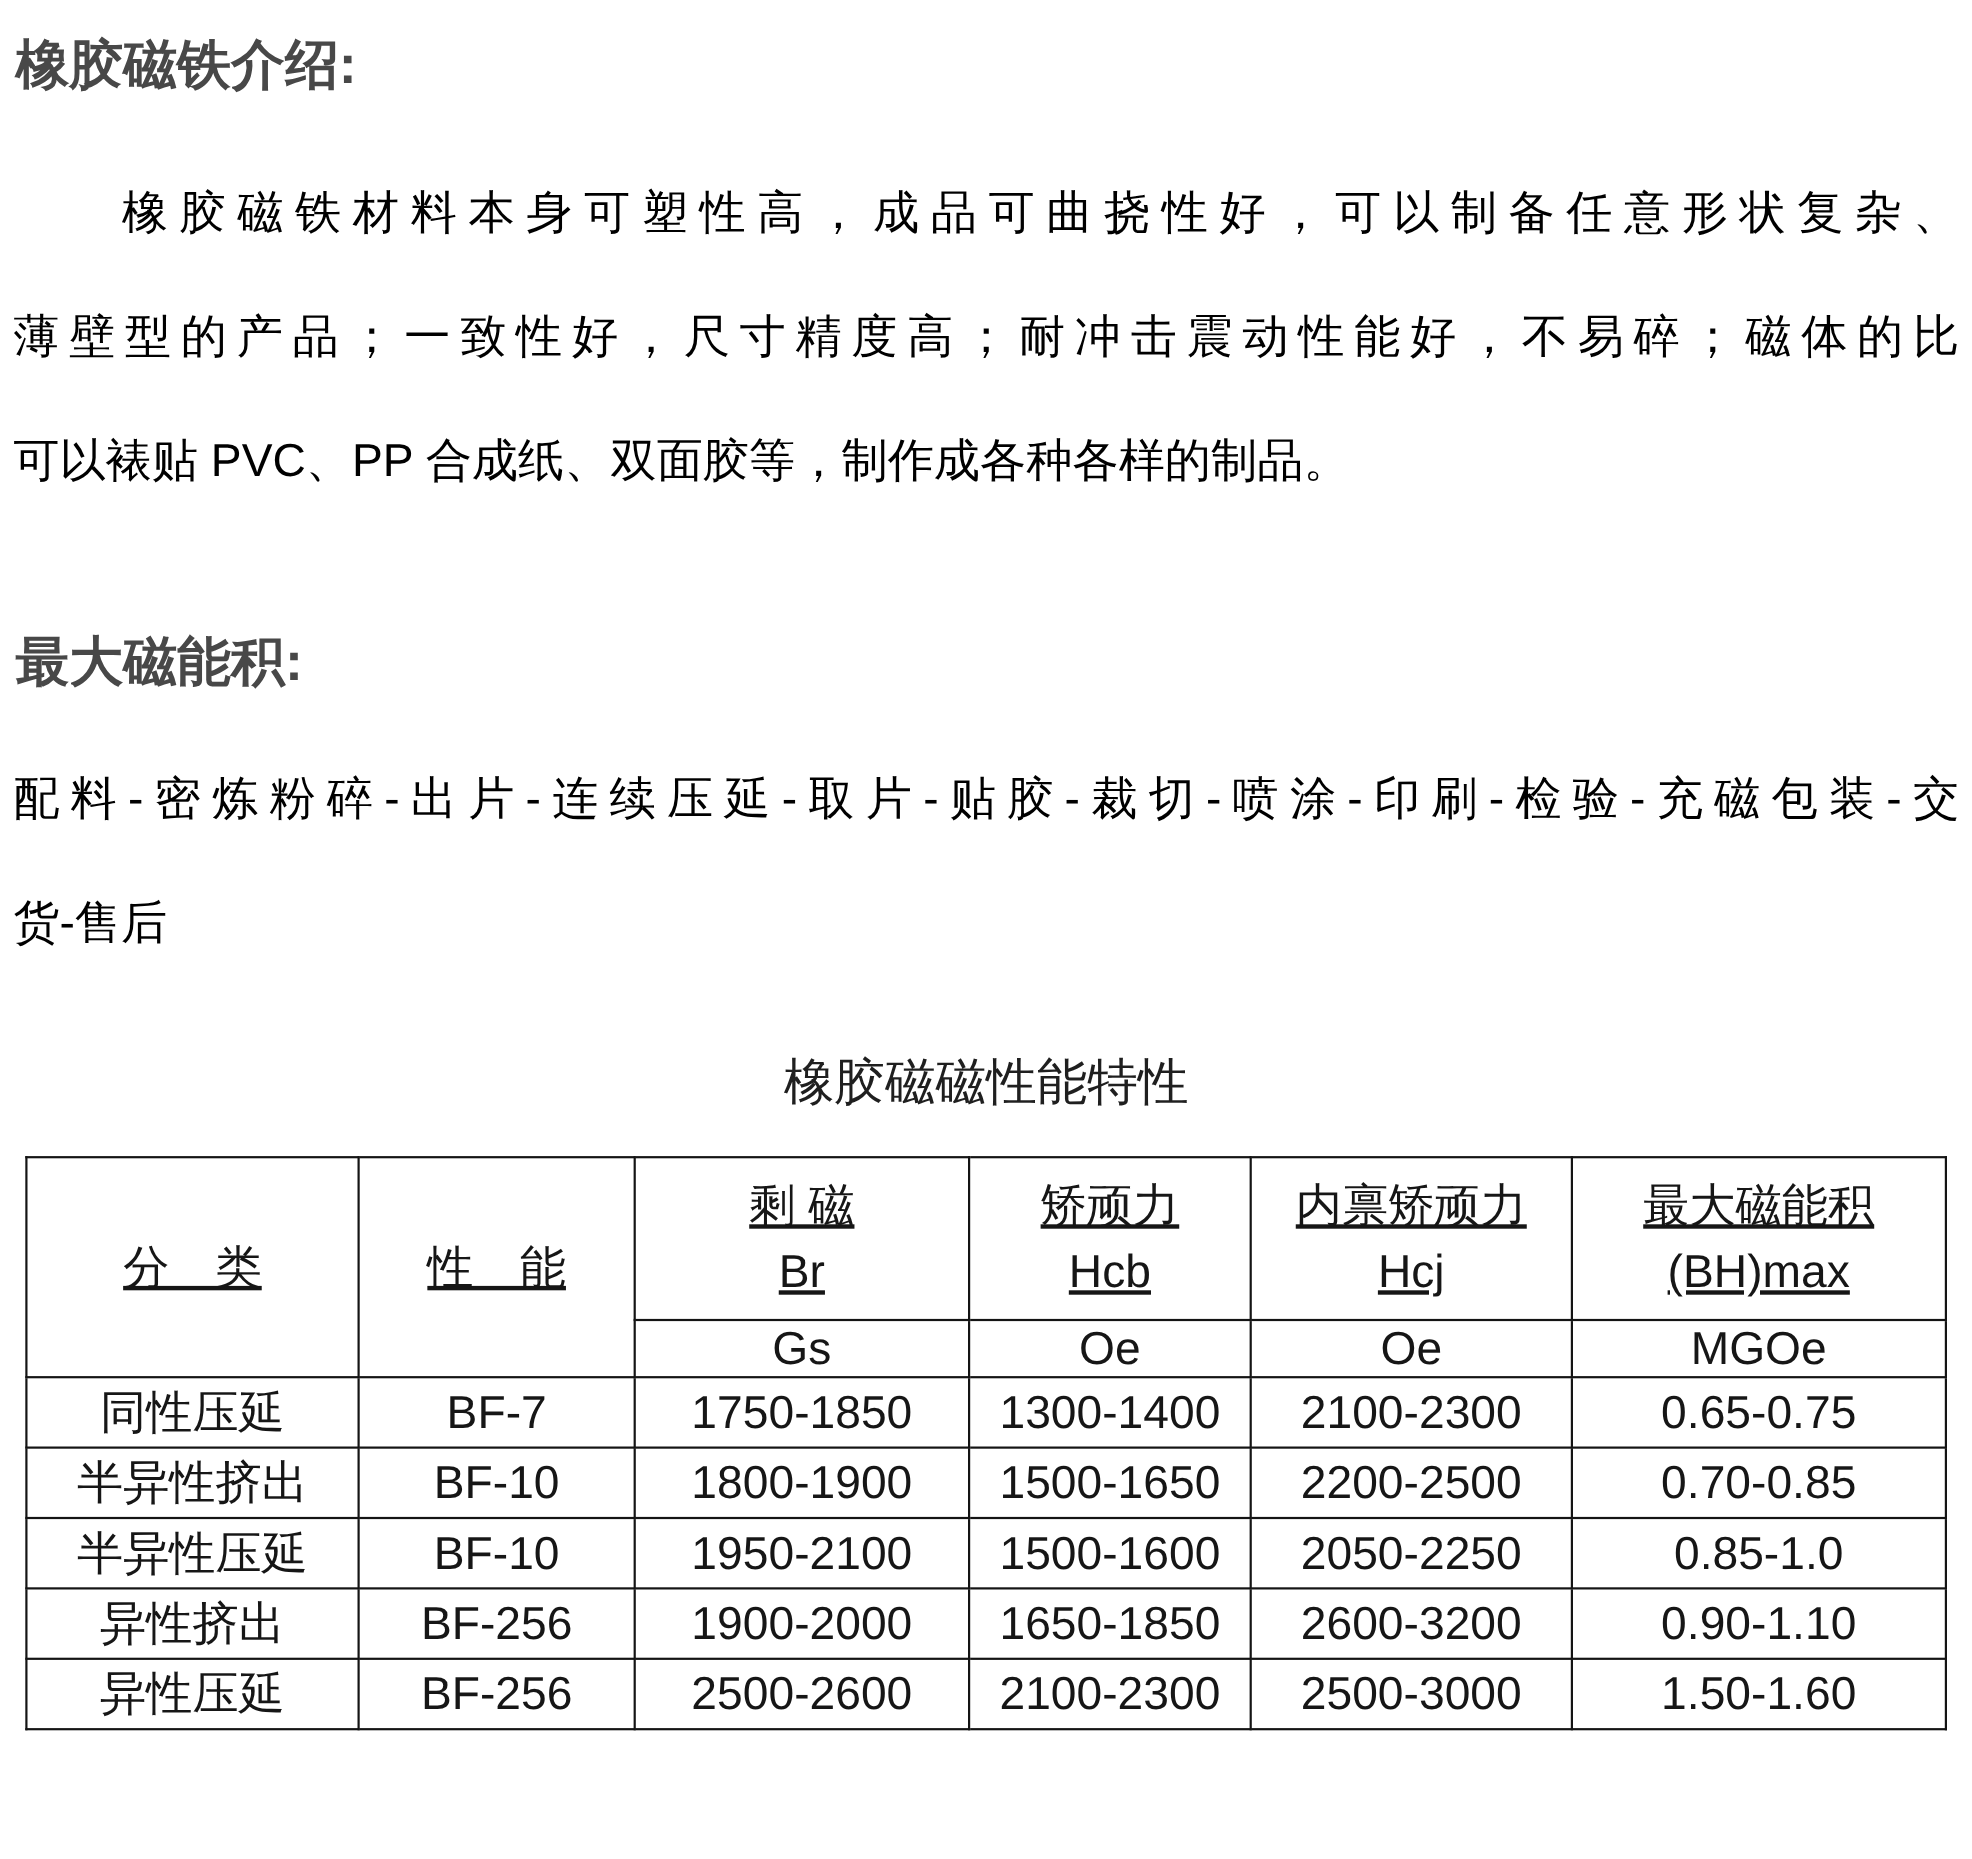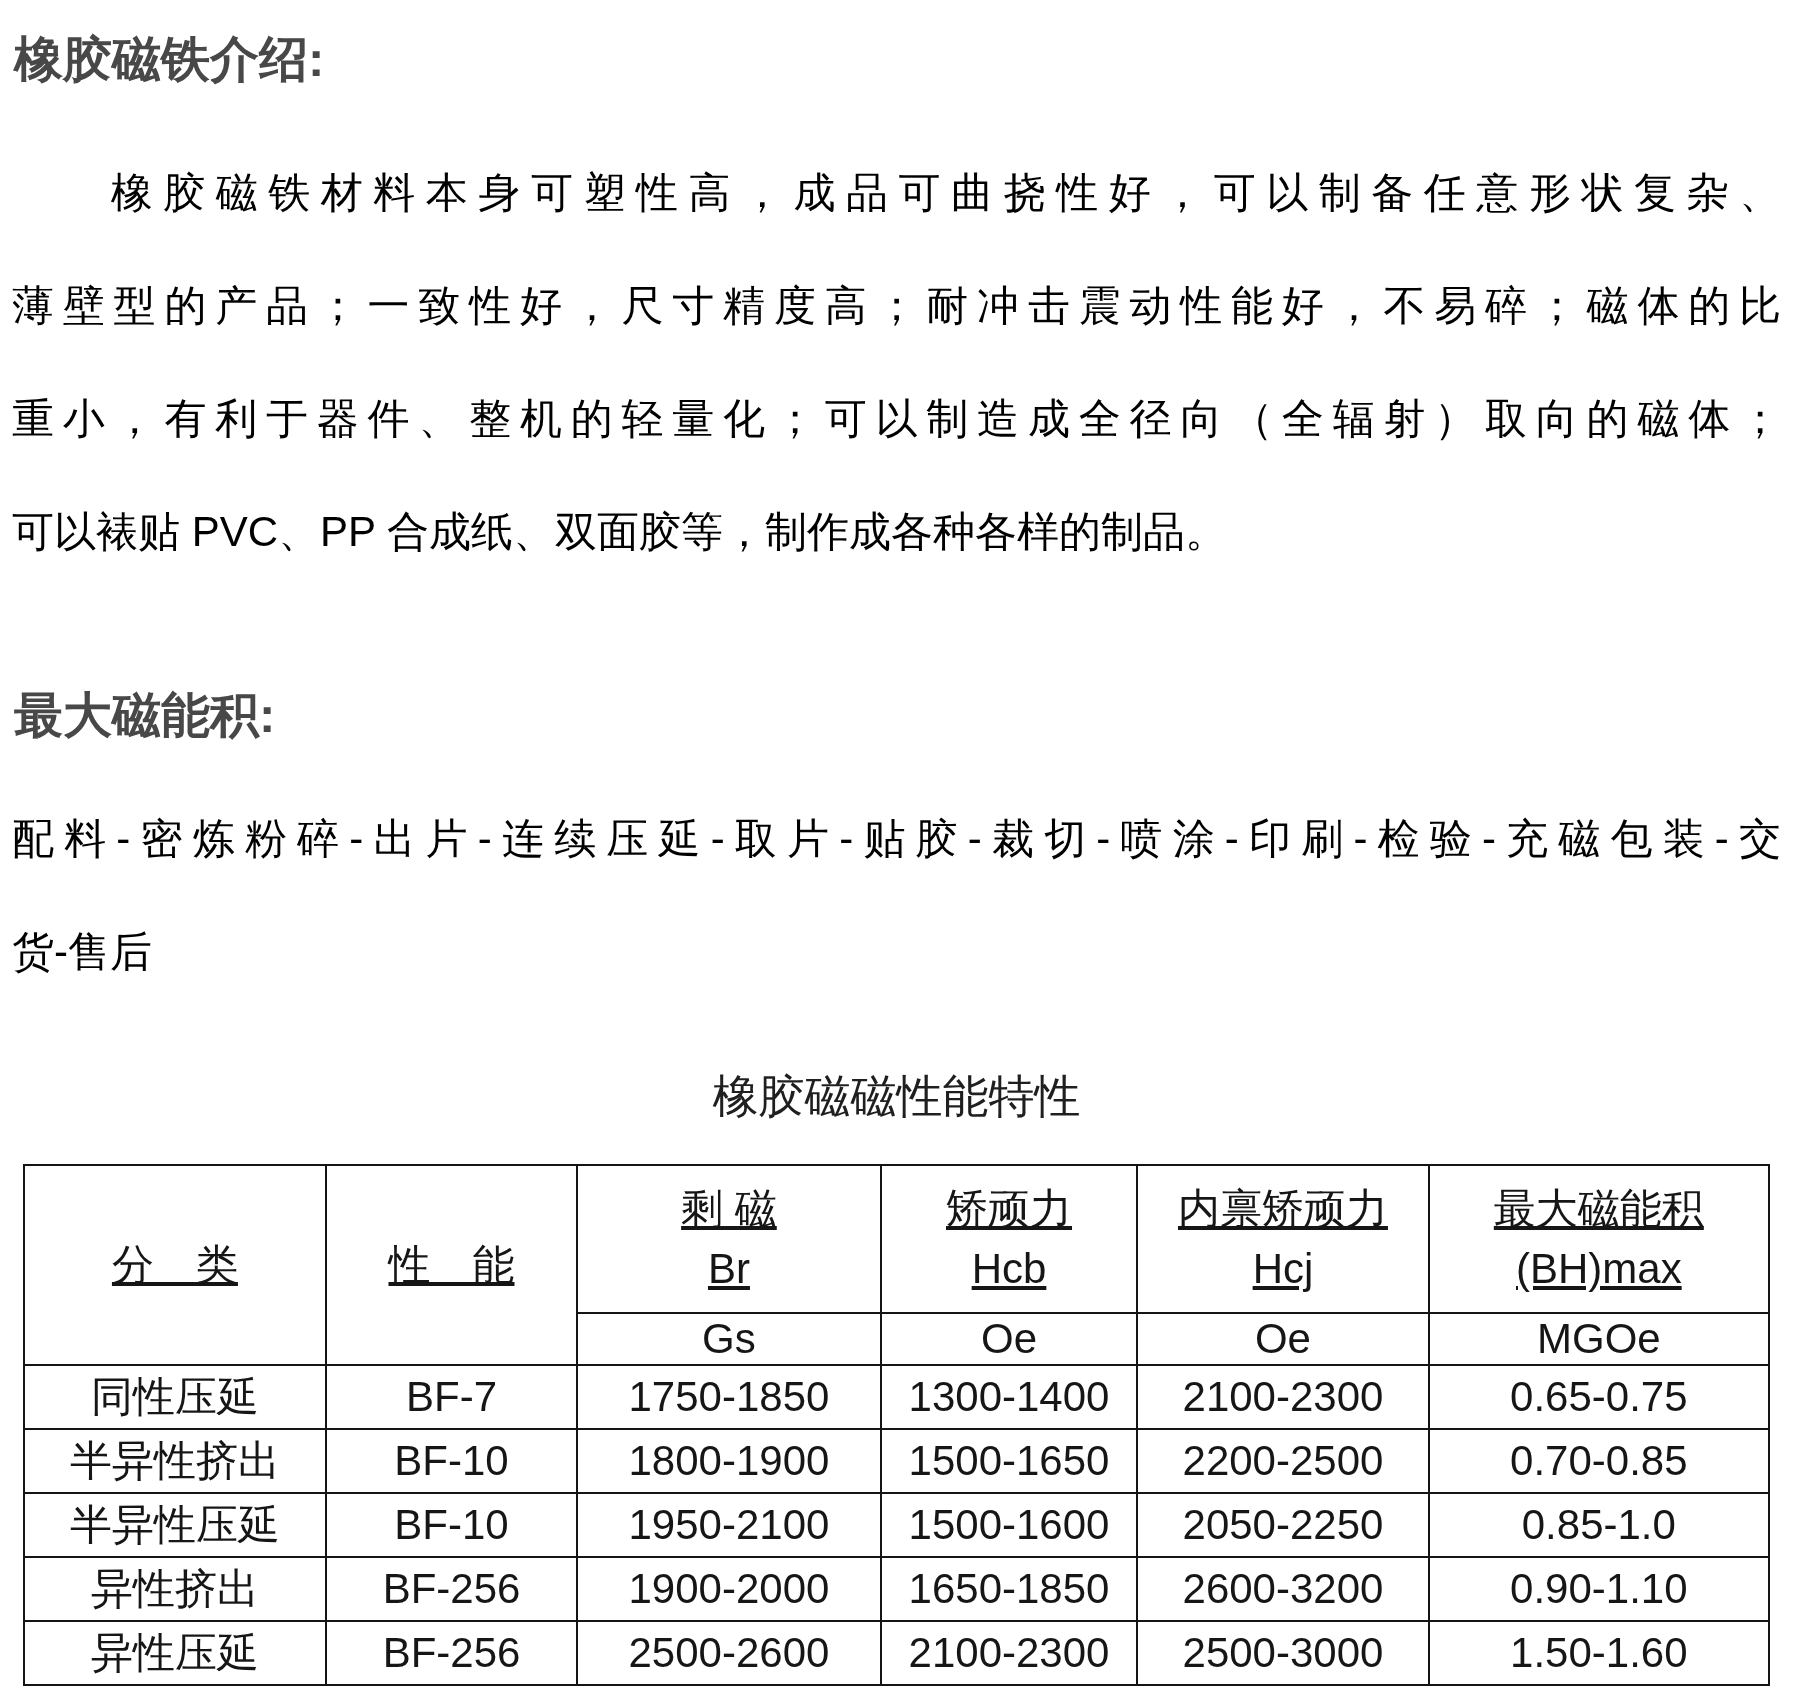--- a/index.html
+++ b/index.html
@@ -70,21 +70,20 @@
 </head>
 <body>
 
 <div class="page">
 
   <div class="doc-heading">橡胶磁铁介绍:</div>
 
   <div class="para">
     <div class="pline fill indent">橡胶磁铁材料本身可塑性高，成品可曲挠性好，可以制备任意形状复杂、</div>
     <div class="pline fill">薄壁型的产品；一致性好，尺寸精度高；耐冲击震动性能好，不易碎；磁体的比</div>
-    <div class="pline fill">重小，有利于器件、整机的轻量化；可以制造成全径向（全辐射）取向的磁体；</div>
     <div class="pline wrapline">可以裱贴 PVC、PP 合成纸、双面胶等，制作成各种各样的制品。</div>
   </div>
 
   <div class="doc-heading second">最大磁能积:</div>
 
   <div class="para process">
     <div class="pline fill">配料-密炼粉碎-出片-连续压延-取片-贴胶-裁切-喷涂-印刷-检验-充磁包装-交</div>
     <div class="pline wrapline">货-售后</div>
   </div>
 

